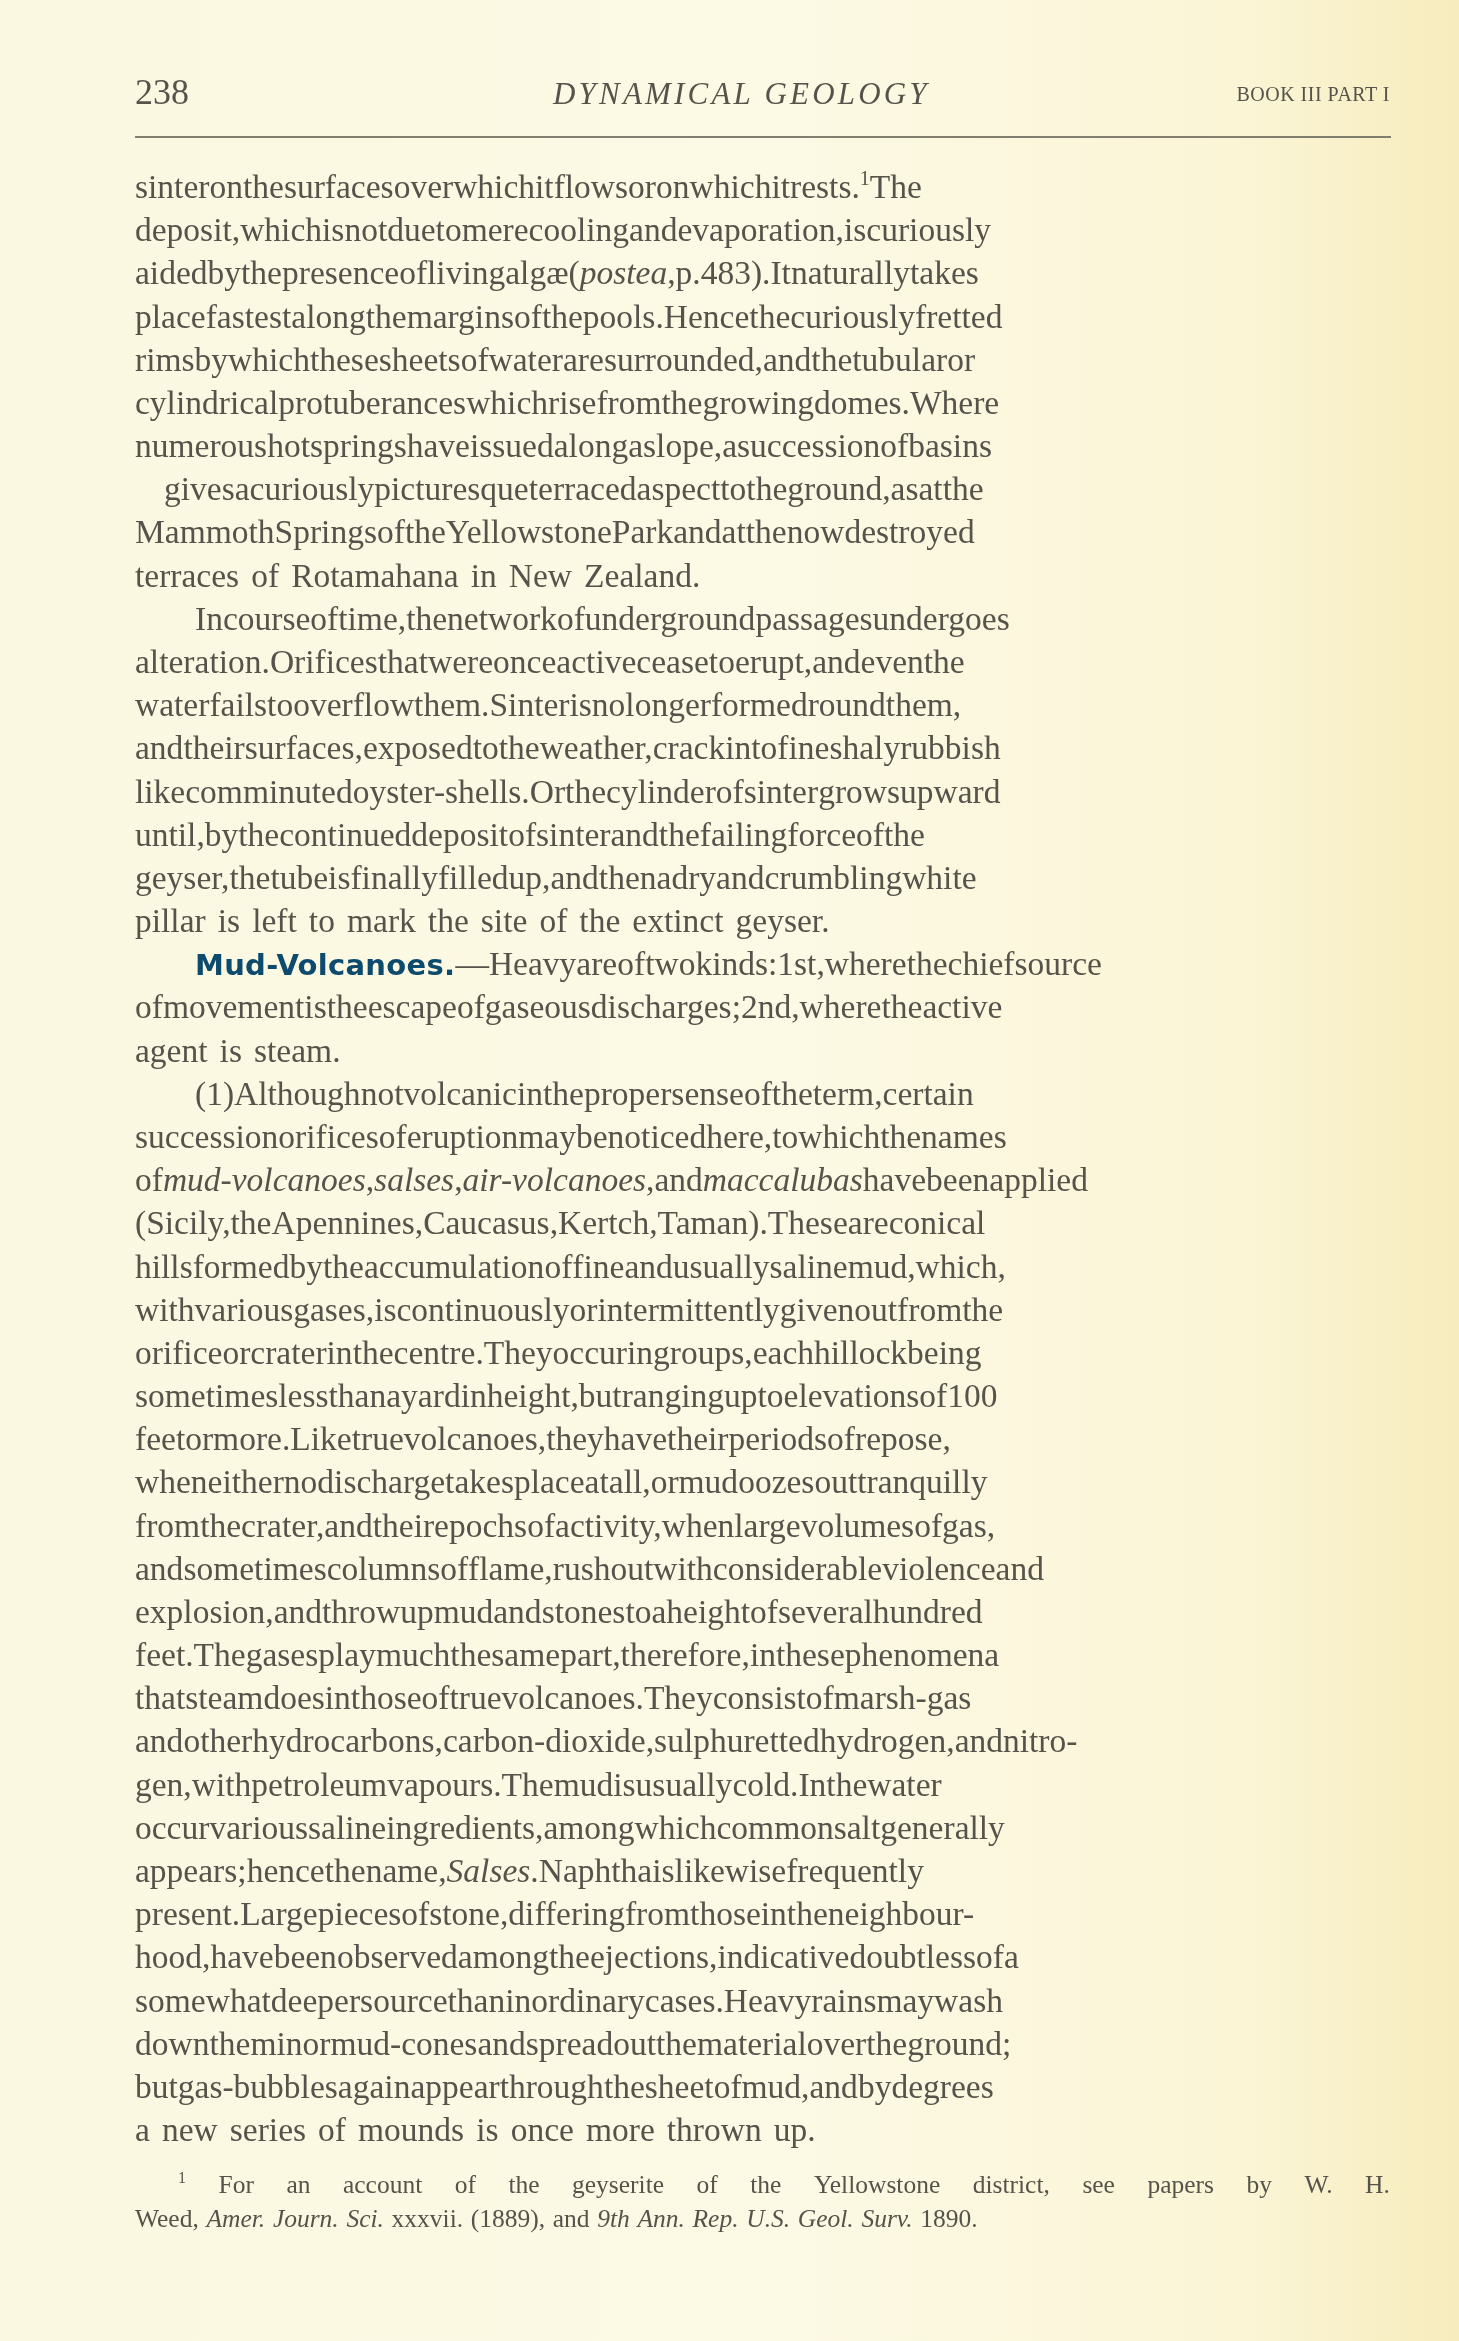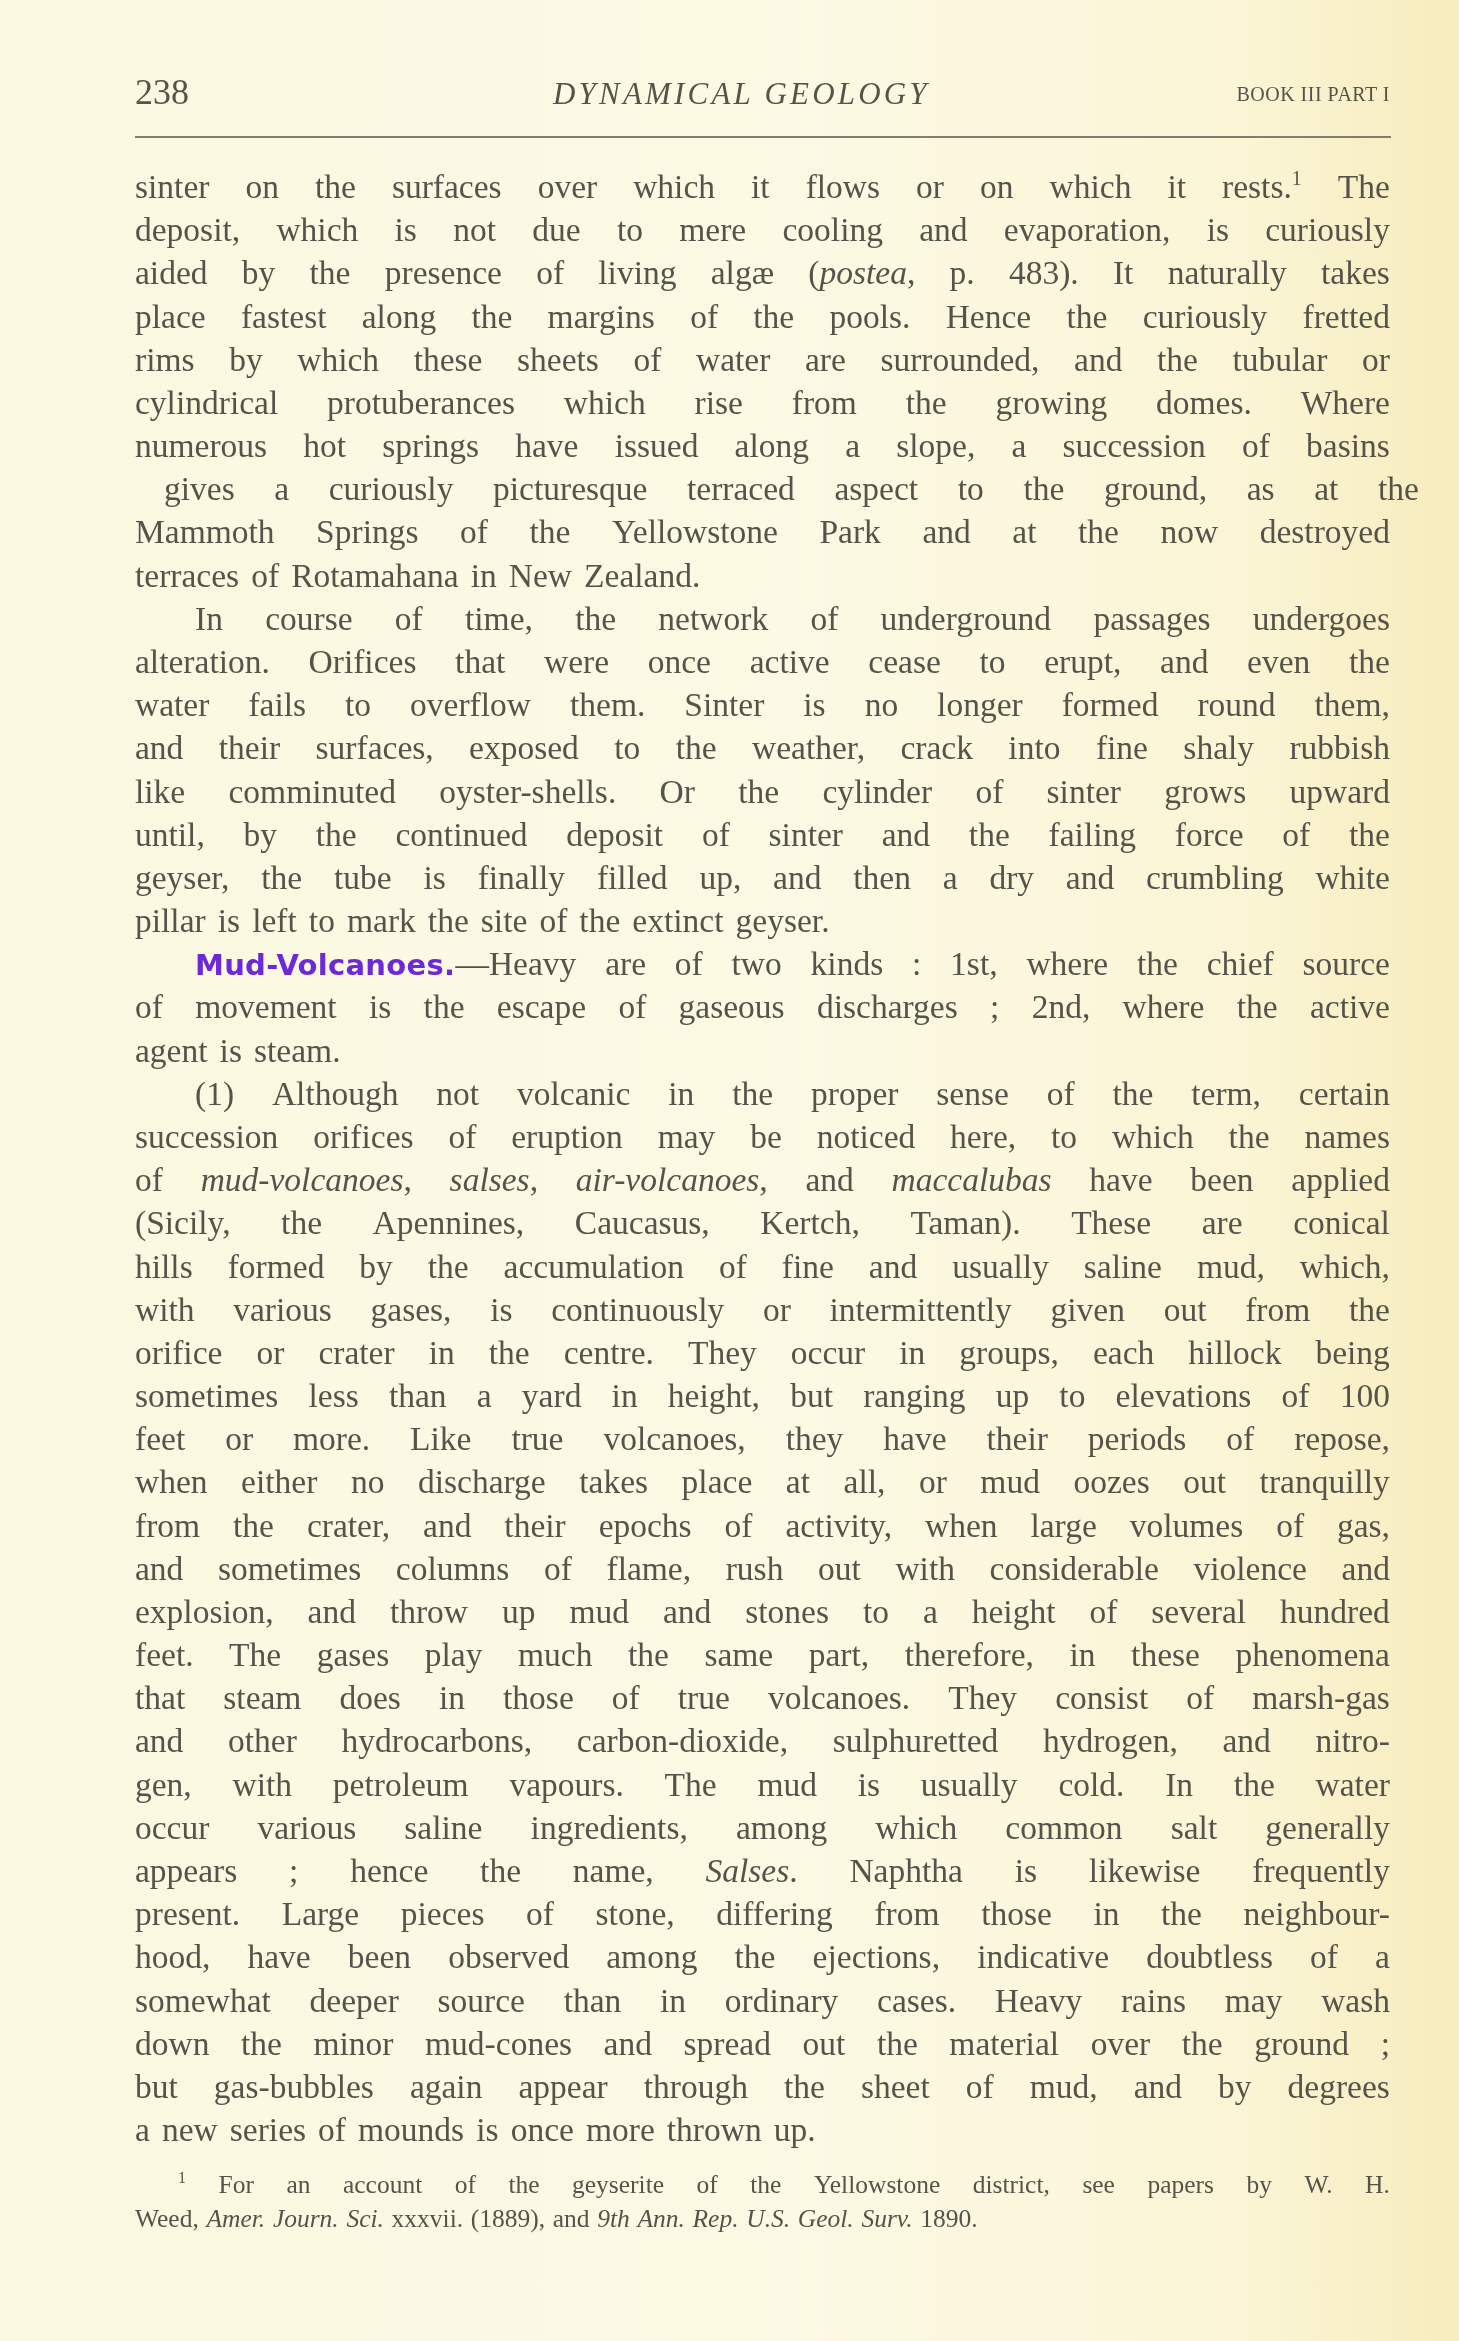--- a/index.html
+++ b/index.html
@@ -21,28 +21,28 @@
     position: absolute; right: 0; top: 6px; font-family: "Liberation Serif", serif;
     font-size: 20px; line-height: 28px; letter-spacing: 0.5px; white-space: nowrap;
   }
   .rule { position: absolute; left: 135px; top: 136px; width: 1256px; height: 2px; background: #6b685c; opacity: 0.85; }
   .body-text { position: absolute; left: 0; top: 0; }
   .line {
     position: absolute; left: 135px; width: 1255px; height: 43px;
     font-family: "Liberation Serif", serif;
     font-size: 33.5px; line-height: 43px;
     white-space: nowrap; text-align: justify; text-align-last: justify;
-    display: flex; justify-content: space-between;
+    display: flex; 
   }
   .line.indent { left: 195px; width: 1195px; }
   .line.last { justify-content: flex-start; }
   .line .w { display: inline-block; }
   .line.last .w { margin-right: 0.36em; }
   .i { font-style: italic; }
-  .b { font-family: "DejaVu Sans", "Liberation Sans", sans-serif; font-weight: bold; font-size: 29px; letter-spacing: 0.3px; color: #6d28d9; }
+  .b { font-family: "DejaVu Sans", "Liberation Sans", sans-serif; font-weight: bold; font-size: 29px; letter-spacing: 0.3px; color: #0c4a6e; }
   .sup { font-size: 20px; vertical-align: 13px; line-height: 0; }
   .footnotes { position: absolute; left: 0; top: 0; }
   .fn-line {
     position: absolute; left: 135px; width: 1255px; height: 34px;
     font-family: "Liberation Serif", serif; font-size: 25.5px; line-height: 34px;
     white-space: nowrap; display: flex; justify-content: space-between;
   }
   .fn-line.indent { left: 178px; width: 1212px; }
   .fn-line.last { justify-content: flex-start; }
   .fn-line.last .w { margin-right: 0.3em; }

